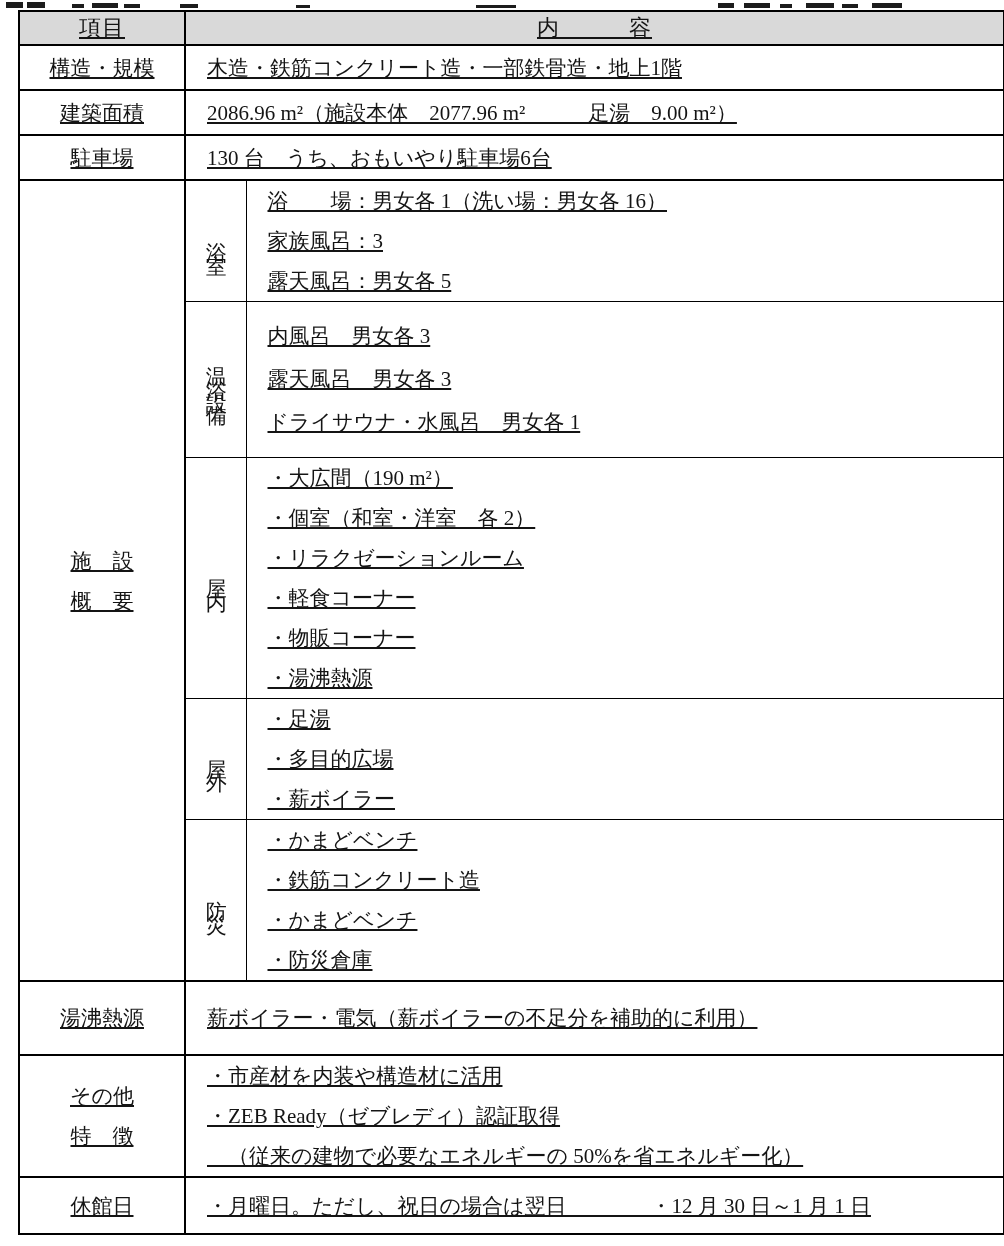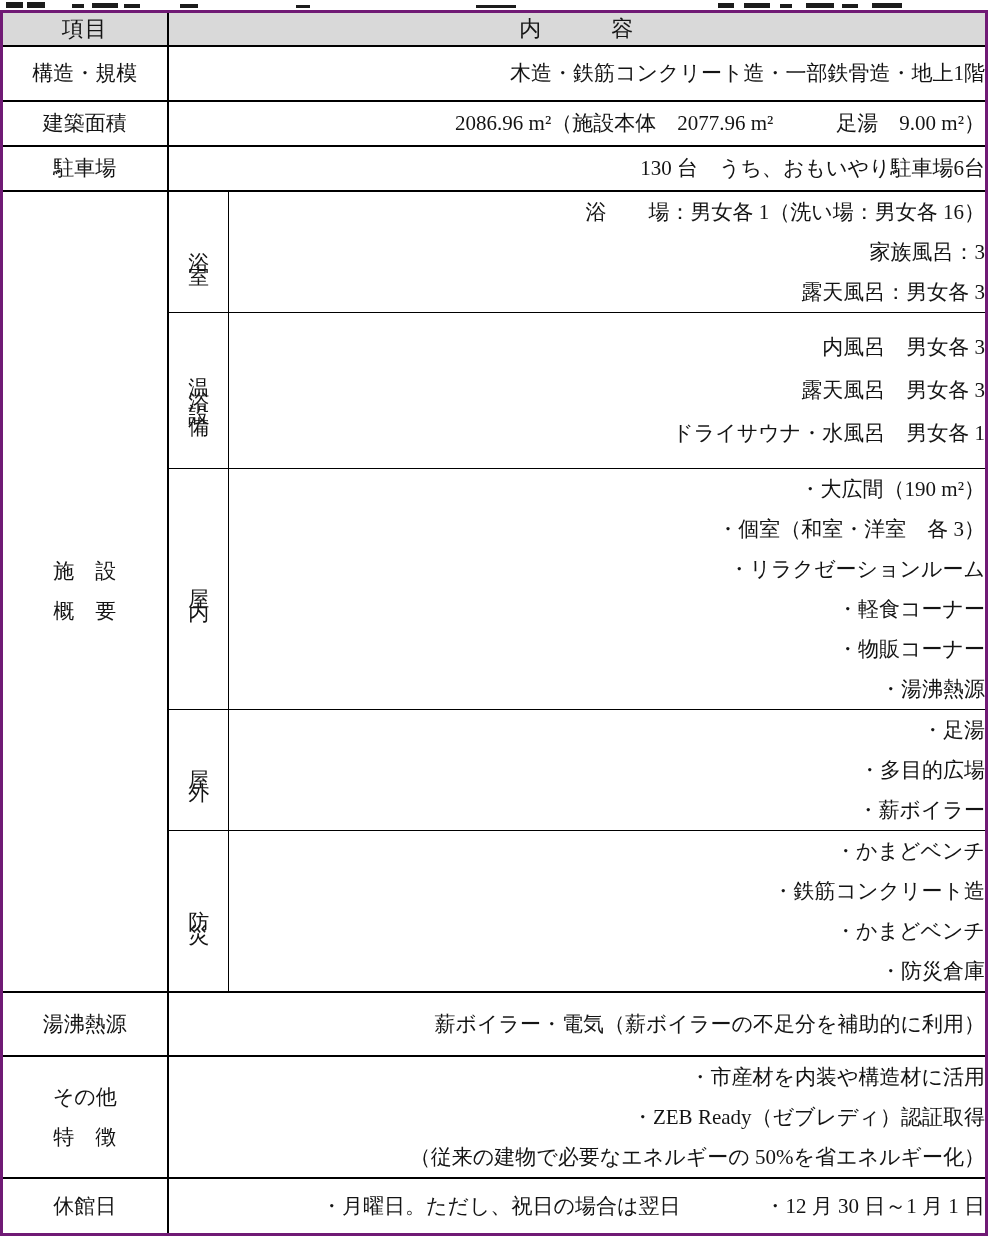--- a/index.html
+++ b/index.html
@@ -8,38 +8,39 @@
     background:#ffffff; color:#141414;
     font-family:"Liberation Serif","DejaVu Serif",serif;
     font-size:21px; overflow:hidden;
   }
 
   
   .crop-strip { position:absolute; left:0; top:0; width:1004px; height:10px; overflow:hidden; }
   .crop-strip span { position:absolute; background:#1c1c1c; }
 
   table.doc {
-    position:absolute; left:0; top:10px;
+    position:absolute; left:18px; top:10px;
     width:985px; border-collapse:collapse; table-layout:fixed;
-    border:3px solid #701a75;
+    border:1px solid #701a75;
+    text-decoration:underline;
   }
   td, th {
     border:2px solid #000; padding:0; font-weight:normal;
     vertical-align:middle; overflow:hidden;
   }
   col.c1 { width:166px; }
   col.c2 { width:61px; }
   col.c3 { width:758px; }
 
   th.head { background:#d9d9d9; text-align:center; font-size:22px; letter-spacing:1px; }
 
   td.label { text-align:center; }
   td.label .lbl-line { line-height:40px; white-space:nowrap; }
 
-  td.content { text-align:right; padding-left:13px; }
+  td.content { text-align:left; padding-left:21px; }
   td.content .line { line-height:40px; white-space:nowrap; }
   td.content.roomy .line { line-height:43px; }
   td.content.single .line { line-height:normal; }
 
   
   td.subhead {
     text-align:center; border-right-width:1px;
   }
   tr.subrow td { border-top-width:1px; border-bottom-width:1px; }
   tr.subrow.first td { border-top-width:2px; }
@@ -79,21 +80,21 @@
       <col class="c2">
       <col class="c3">
     </colgroup>
 
   <tbody>
       <tr style="height:34px">
     <th class="head">項目</th>
     <th class="head" colspan="2">内　　　容</th>
   </tr>
 
-  <tr style="height:55px">
+  <tr style="height:45px">
     <td class="label">
       <div class="lbl-line">構造・規模</div>
     </td>
     <td class="content single" colspan="2">
           <div class="line">木造・鉄筋コンクリート造・一部鉄骨造・地上1階</div>
         </td>
   </tr>
 
   <tr style="height:45px">
     <td class="label">
@@ -117,42 +118,42 @@
     <td class="label" rowspan="5" style="border-right-width:2px">
       <div class="lbl-line">施　設</div>
       <div class="lbl-line">概　要</div>
     </td>
     <td class="subhead">
       <span class="vlabel">浴室</span>
     </td>
     <td class="content subcontent">
           <div class="line">浴　　場：男女各 1（洗い場：男女各 16）</div>
           <div class="line">家族風呂：3</div>
-          <div class="line">露天風呂：男女各 3</div>
+          <div class="line">露天風呂：男女各 5</div>
         </td>
   </tr>
 
   <tr class="subrow" style="height:156px">
     <td class="subhead">
       <span class="vlabel">温浴設備</span>
     </td>
     <td class="content subcontent roomy">
           <div class="line">内風呂　男女各 3</div>
           <div class="line">露天風呂　男女各 3</div>
           <div class="line">ドライサウナ・水風呂　男女各 1</div>
         </td>
   </tr>
 
   <tr class="subrow" style="height:236px">
     <td class="subhead">
       <span class="vlabel">屋内</span>
     </td>
     <td class="content subcontent">
           <div class="line">・大広間（190 m²）</div>
-          <div class="line">・個室（和室・洋室　各 3）</div>
+          <div class="line">・個室（和室・洋室　各 2）</div>
           <div class="line">・リラクゼーションルーム</div>
           <div class="line">・軽食コーナー</div>
           <div class="line">・物販コーナー</div>
           <div class="line">・湯沸熱源</div>
         </td>
   </tr>
 
   <tr class="subrow" style="height:121px">
     <td class="subhead">
       <span class="vlabel">屋外</span>
@@ -169,21 +170,21 @@
       <span class="vlabel">防災</span>
     </td>
     <td class="content subcontent">
           <div class="line">・かまどベンチ</div>
           <div class="line">・鉄筋コンクリート造</div>
           <div class="line">・かまどベンチ</div>
           <div class="line">・防災倉庫</div>
         </td>
   </tr>
 
-  <tr style="height:64px">
+  <tr style="height:74px">
     <td class="label">
       <div class="lbl-line">湯沸熱源</div>
     </td>
     <td class="content single" colspan="2">
           <div class="line">薪ボイラー・電気（薪ボイラーの不足分を補助的に利用）</div>
         </td>
   </tr>
 
   <tr style="height:112px">
     <td class="label">

